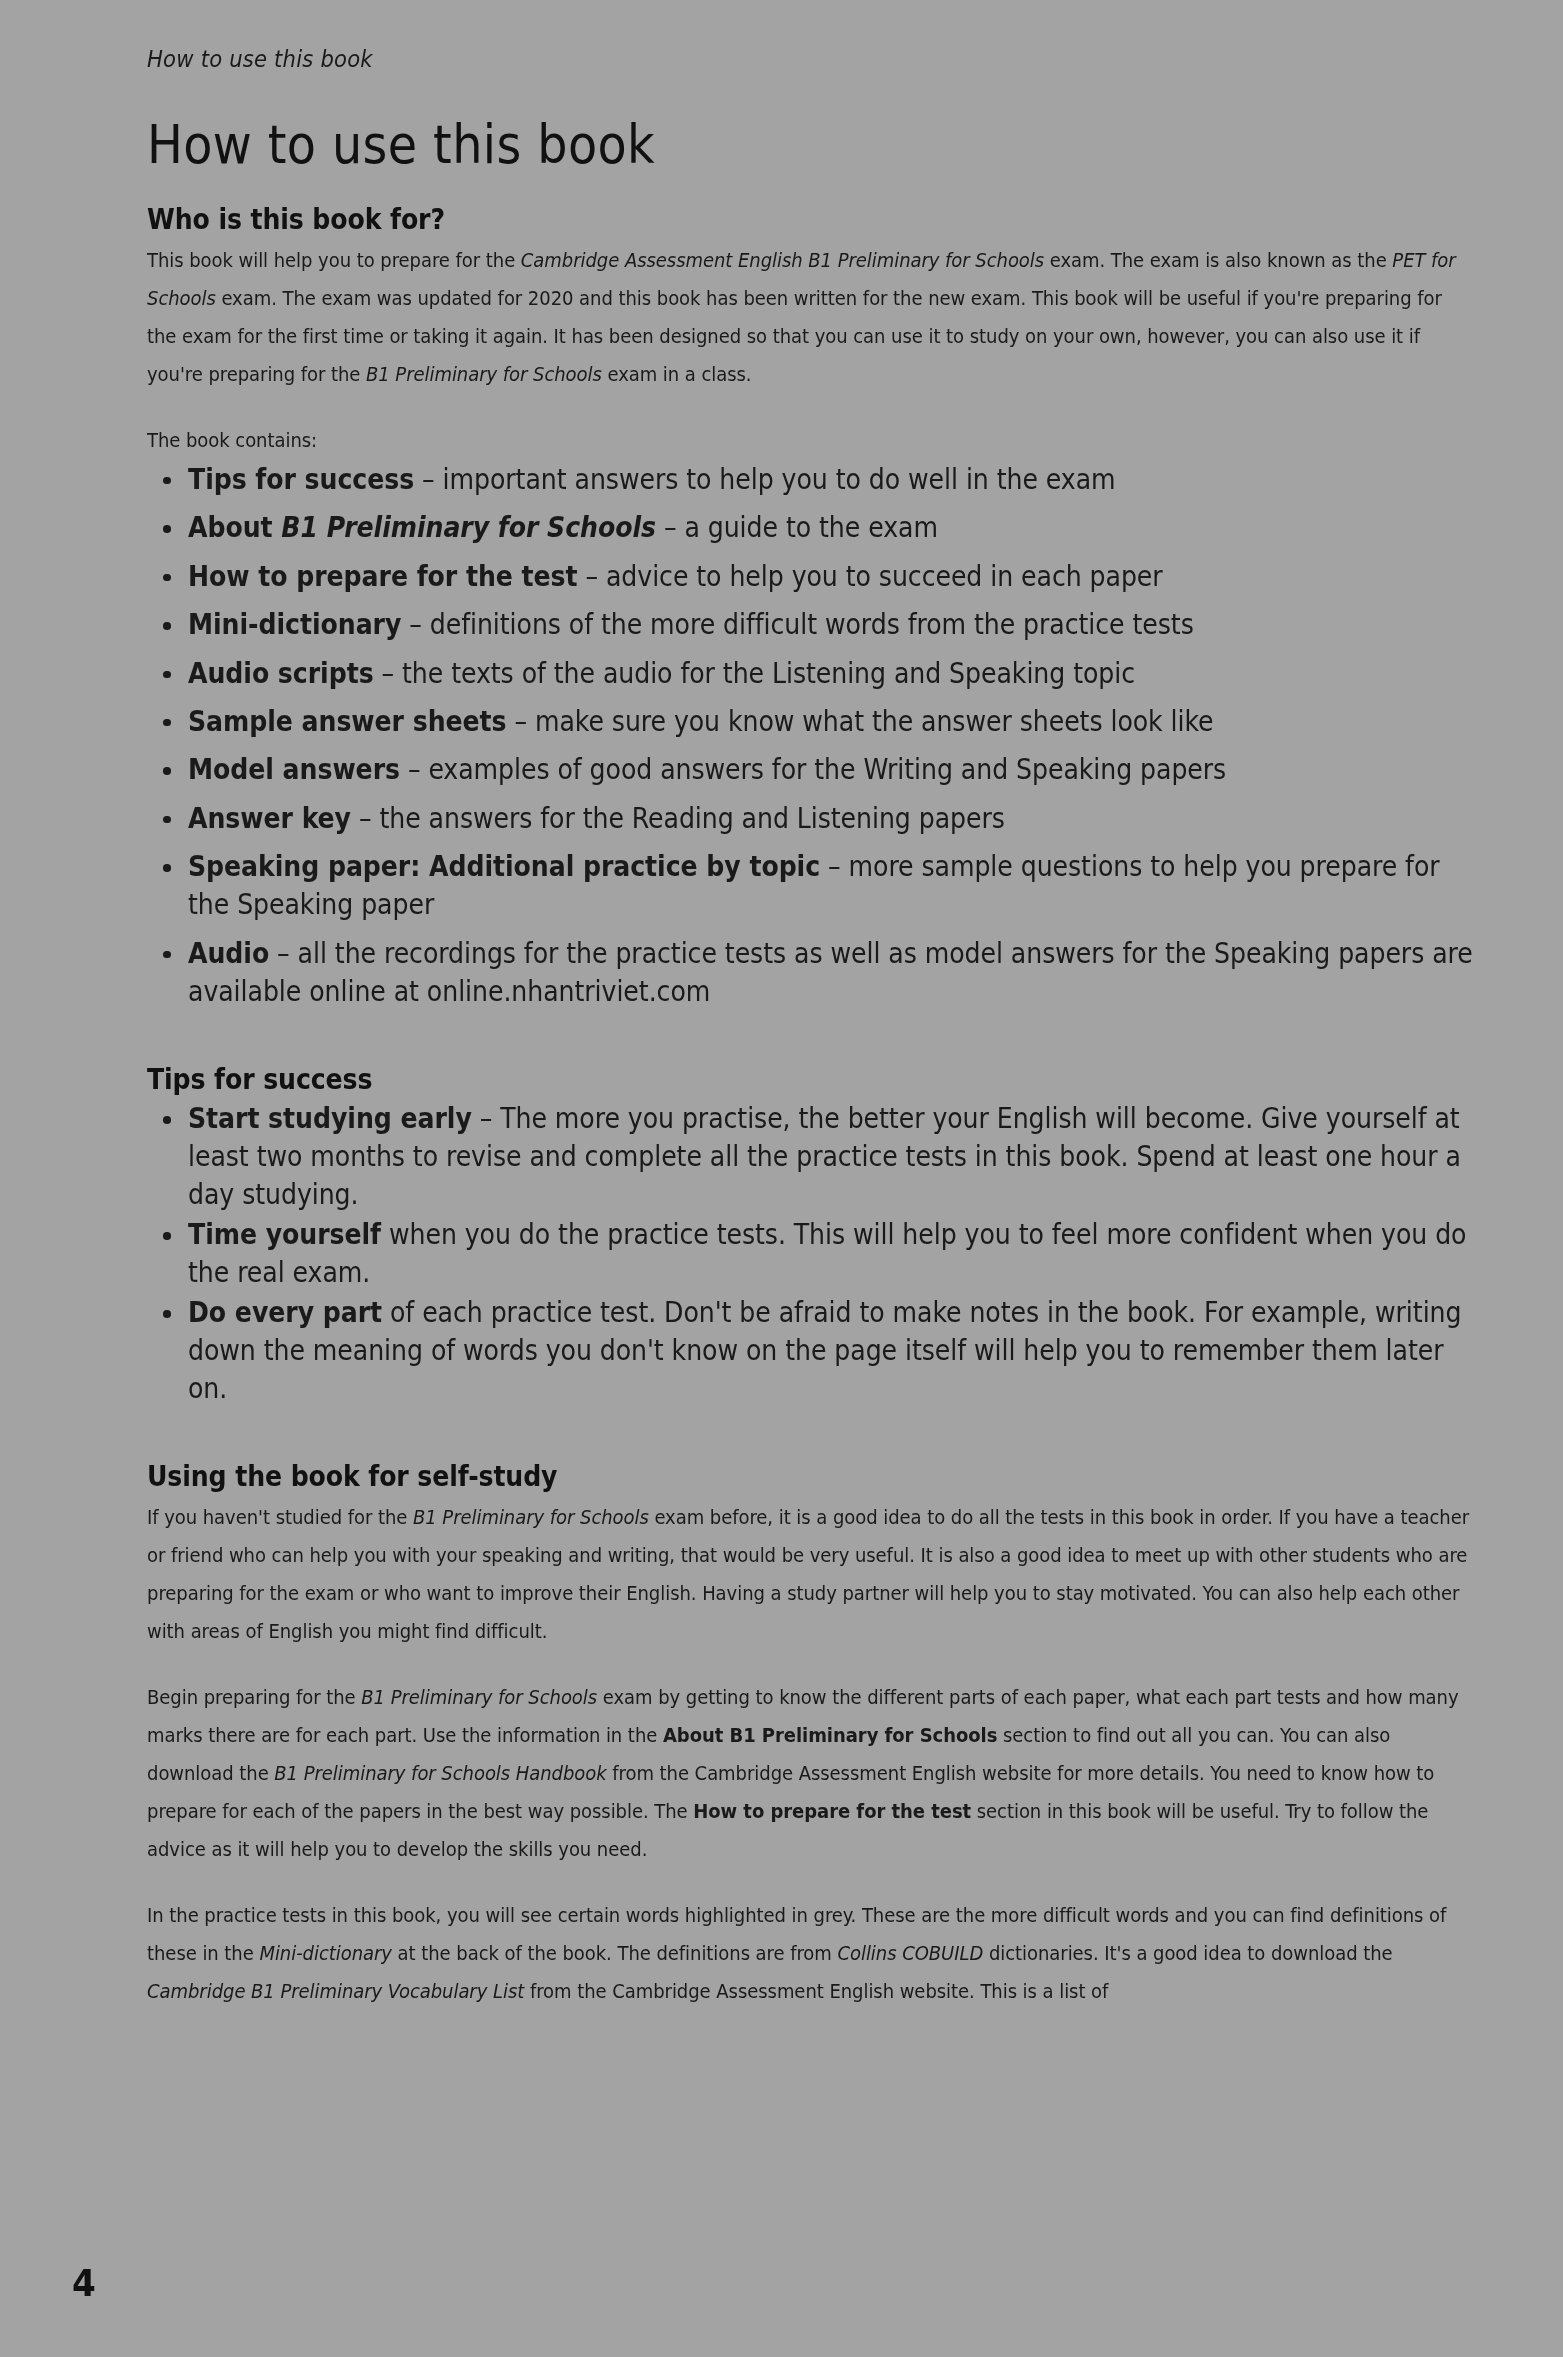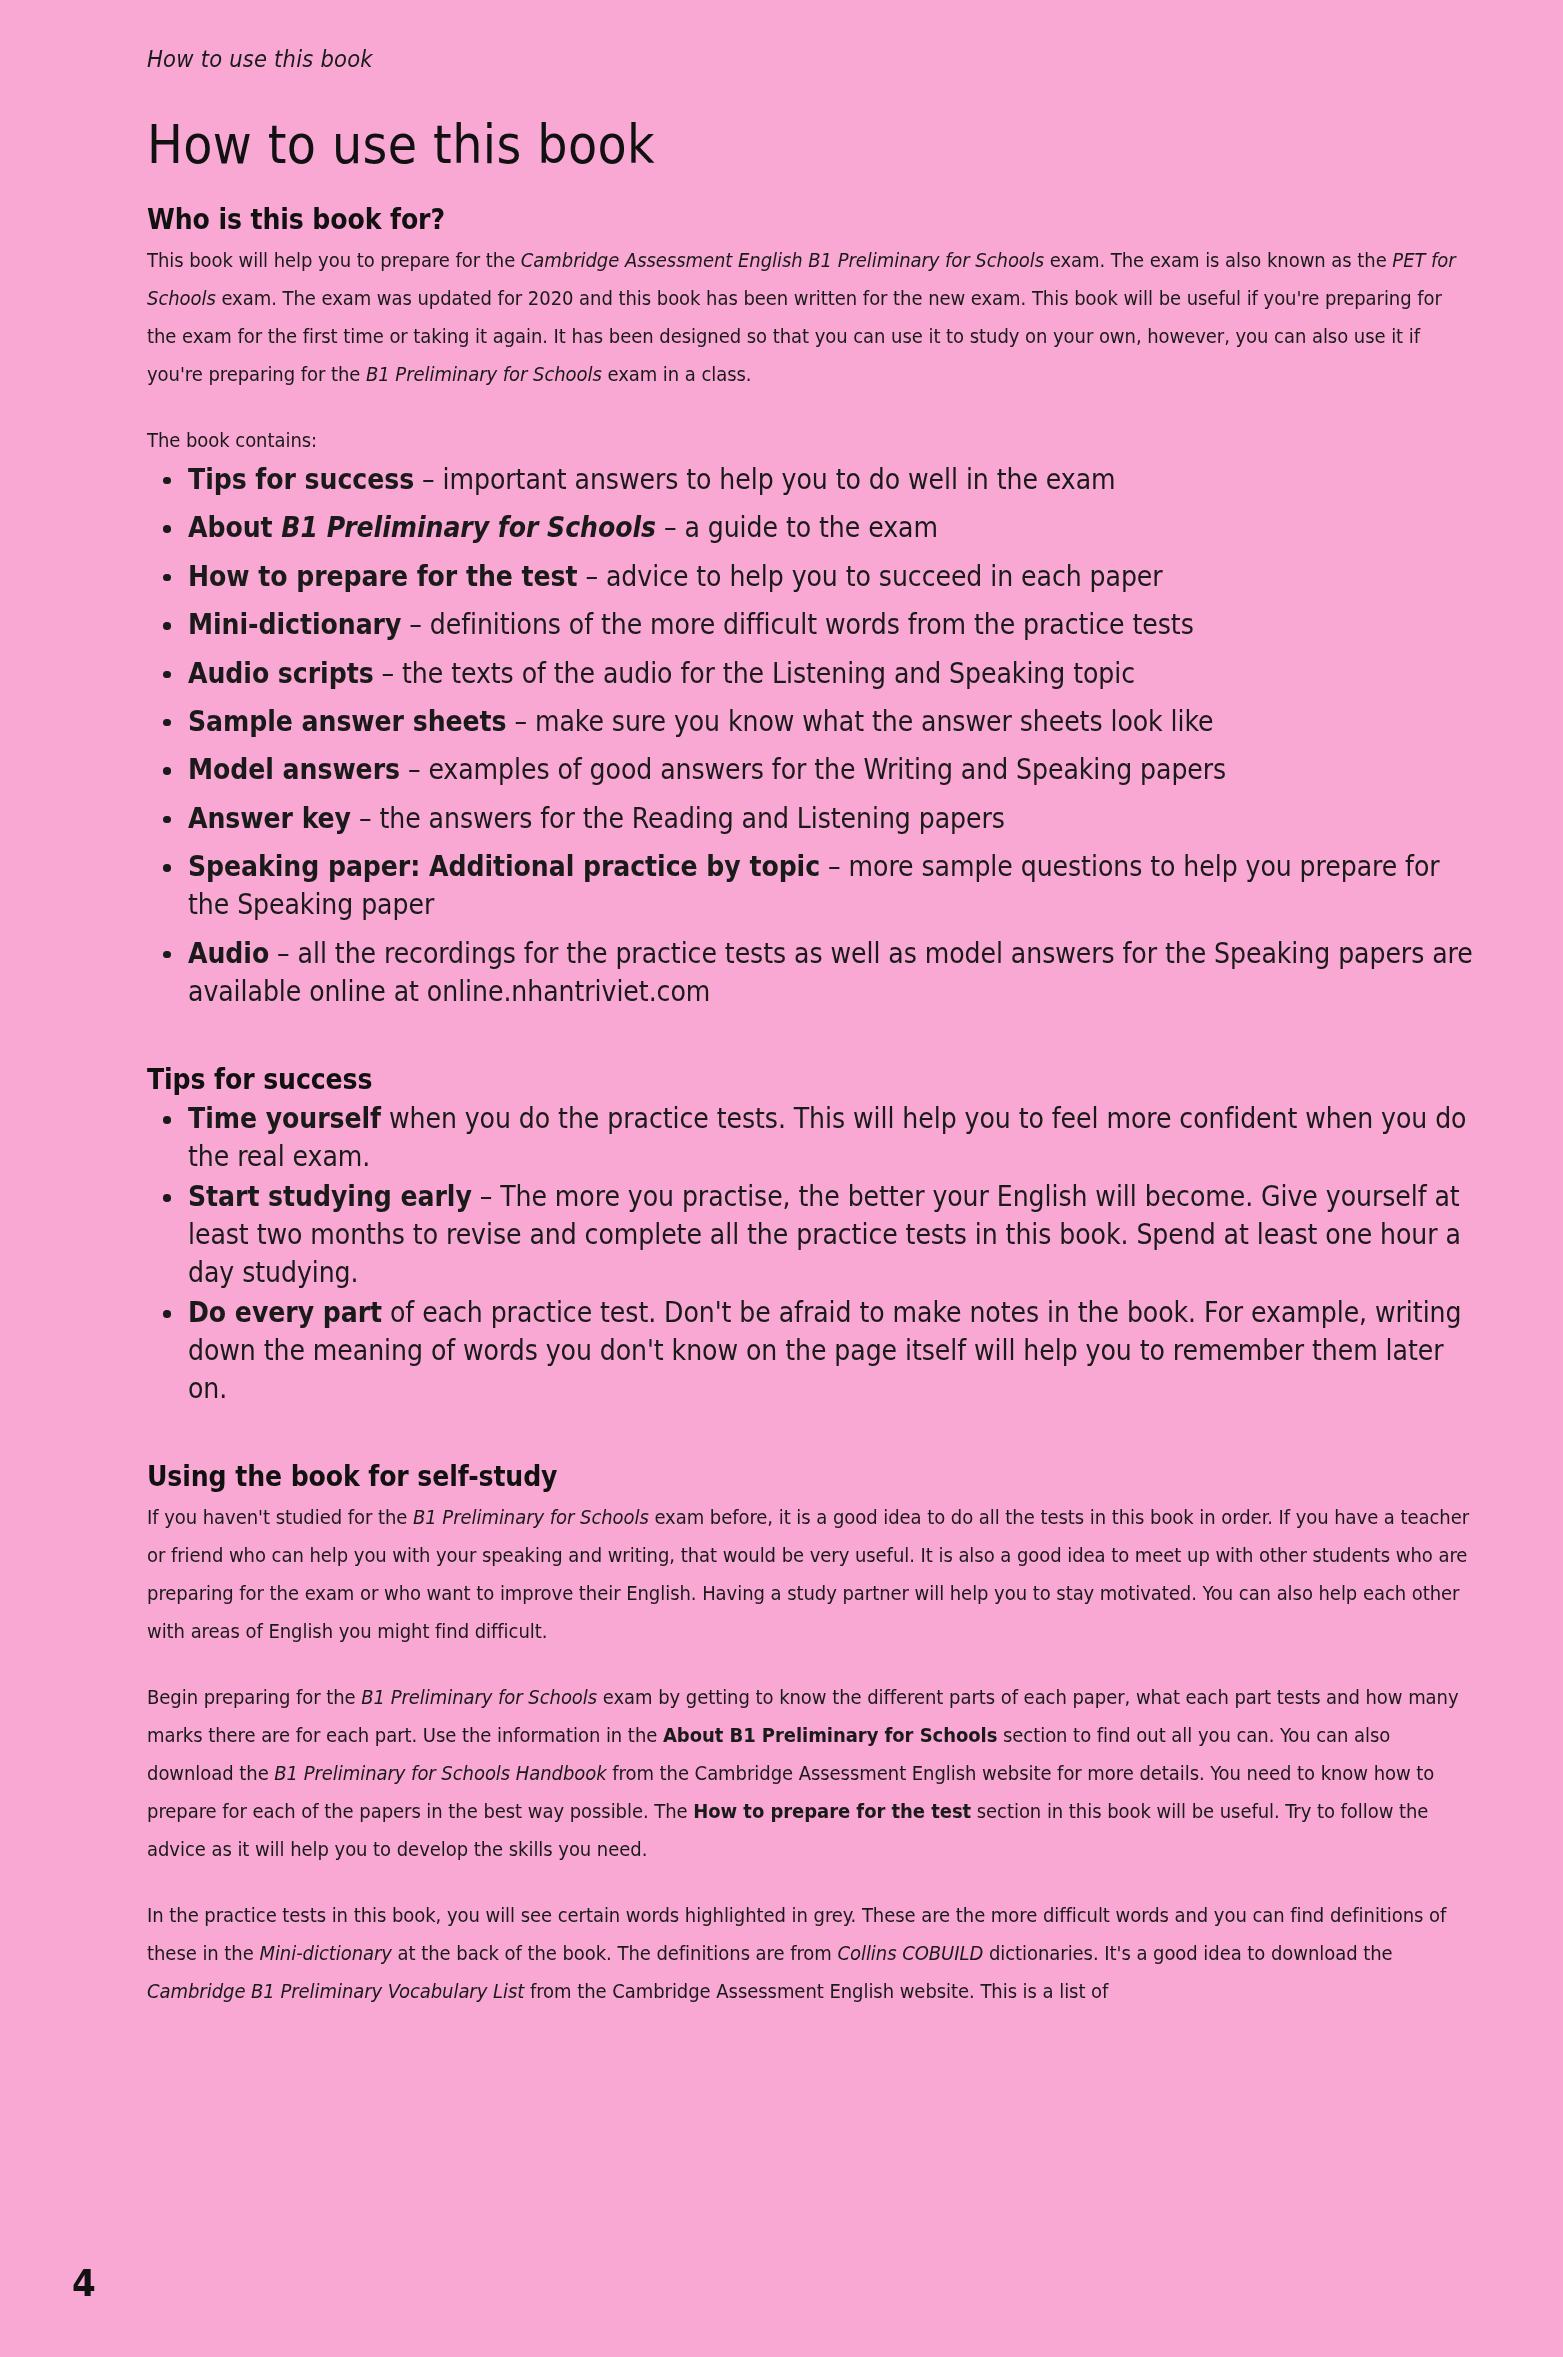--- a/index.html
+++ b/index.html
@@ -9,21 +9,21 @@
   }
   body {
     font-family: "DejaVu Sans Condensed", "Liberation Sans Narrow", "Liberation Sans", sans-serif;
     color: #1a1a1a;
   }
   .page {
     position: relative;
     width: 1563px;
     height: 2358px;
     margin: 0 auto;
-    background: #f9a8d4;
+    background: #a3a3a3;
     box-sizing: border-box;
     overflow: hidden;
   }
   .content {
     position: absolute;
     left: 147px;
     top: 0;
     width: 1328px;
   }
 
@@ -153,22 +153,22 @@
       <li><b>Sample answer sheets</b><span> – make sure you know what the answer sheets look like</span></li>
       <li><b>Model answers</b><span> – examples of good answers for the Writing and Speaking papers</span></li>
       <li><b>Answer key</b><span> – the answers for the Reading and Listening papers</span></li>
       <li><b>Speaking paper: Additional practice by topic</b><span> – more sample questions to help you prepare for the Speaking paper</span></li>
       <li><b>Audio</b><span> – all the recordings for the practice tests as well as model answers for the Speaking papers are available online at online.nhantriviet.com</span></li>
     </ul>
 
     <h2 class="section-heading spaced-top">Tips for success</h2>
 
     <ul class="bullets tips">
+      <li><b>Start studying early</b><span> – The more you practise, the better your English will become. Give yourself at least two months to revise and complete all the practice tests in this book. Spend at least one hour a day studying.</span></li>
       <li><b>Time yourself</b><span> when you do the practice tests. This will help you to feel more confident when you do the real exam.</span></li>
-      <li><b>Start studying early</b><span> – The more you practise, the better your English will become. Give yourself at least two months to revise and complete all the practice tests in this book. Spend at least one hour a day studying.</span></li>
       <li><b>Do every part</b><span> of each practice test. Don't be afraid to make notes in the book. For example, writing down the meaning of words you don't know on the page itself will help you to remember them later on.</span></li>
     </ul>
 
     <h2 class="section-heading spaced-top">Using the book for self-study</h2>
 
     <p class="body-para">
       <span>If you haven't studied for the </span><em>B1 Preliminary for Schools</em><span> exam before, it is a good idea to do all the tests in this book in order. If you have a teacher or friend who can help you with your speaking and writing, that would be very useful. It is also a good idea to meet up with other students who are preparing for the exam or who want to improve their English. Having a study partner will help you to stay motivated. You can also help each other with areas of English you might find difficult.</span>
     </p>
 
     <p class="body-para">

